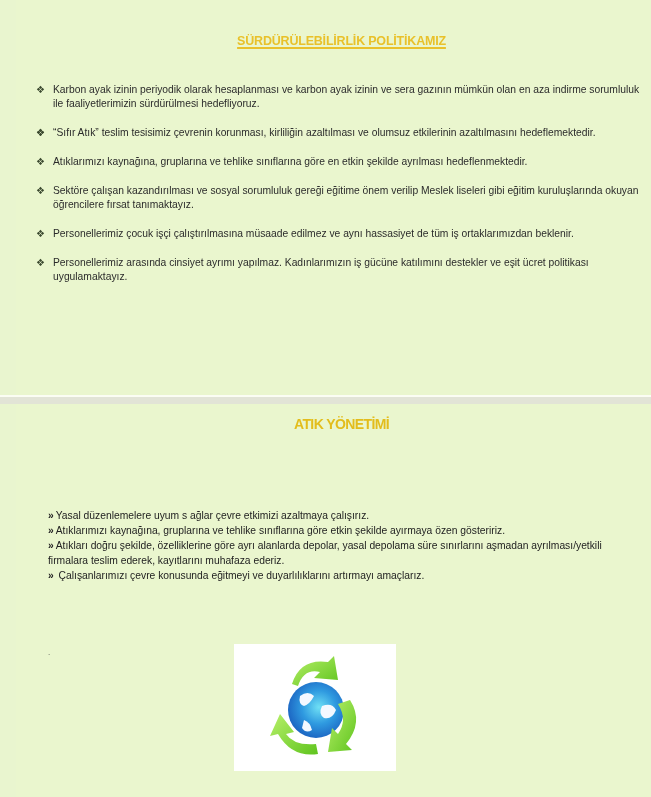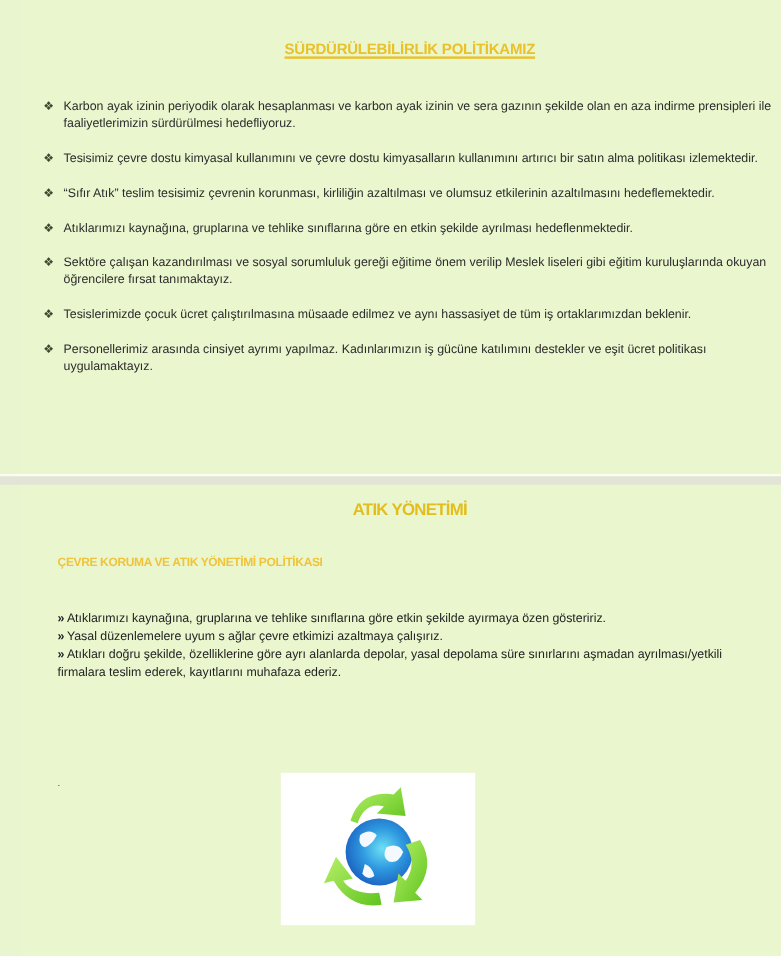--- a/index.html
+++ b/index.html
@@ -44,40 +44,40 @@
     background: #ffffff;
   }
   .recycle-img svg { width: 162px; height: 127px; display: block; }
 </style>
 </head>
 <body>
 
 <div class="slide" id="slide1">
   <div class="title1"><span>SÜRDÜRÜLEBİLİRLİK POLİTİKAMIZ</span></div>
   <ul class="blist">
-    <li class="bitem"><span class="bullet">❖</span><span>Karbon ayak izinin periyodik olarak hesaplanması ve karbon ayak izinin ve sera gazının şekilde olan en aza indirme prensipleri ile faaliyetlerimizin sürdürülmesi hedefliyoruz.</span></li>
-    <li class="bitem"><span class="bullet">❖</span><span>Tesisimiz çevre dostu kimyasal kullanımını ve çevre dostu kimyasalların kullanımını artırıcı bir satın alma politikası izlemektedir.</span></li>
+    <li class="bitem"><span class="bullet">❖</span><span>Karbon ayak izinin periyodik olarak hesaplanması ve karbon ayak izinin ve sera gazının mümkün olan en aza indirme sorumluluk ile faaliyetlerimizin sürdürülmesi hedefliyoruz.</span></li>
+    <li class="bitem"><span class="bullet">❖</span></li>
     <li class="bitem"><span class="bullet">❖</span><span>“Sıfır Atık” teslim tesisimiz çevrenin korunması, kirliliğin azaltılması ve olumsuz etkilerinin azaltılmasını hedeflemektedir.</span></li>
     <li class="bitem"><span class="bullet">❖</span><span>Atıklarımızı kaynağına, gruplarına ve tehlike sınıflarına göre en etkin şekilde ayrılması hedeflenmektedir.</span></li>
     <li class="bitem"><span class="bullet">❖</span><span>Sektöre çalışan kazandırılması ve sosyal sorumluluk gereği eğitime önem verilip Meslek liseleri gibi eğitim kuruluşlarında okuyan öğrencilere fırsat tanımaktayız.</span></li>
-    <li class="bitem"><span class="bullet">❖</span><span>Tesislerimizde çocuk ücret çalıştırılmasına müsaade edilmez ve aynı hassasiyet de tüm iş ortaklarımızdan beklenir.</span></li>
+    <li class="bitem"><span class="bullet">❖</span><span>Personellerimiz çocuk işçi çalıştırılmasına müsaade edilmez ve aynı hassasiyet de tüm iş ortaklarımızdan beklenir.</span></li>
     <li class="bitem"><span class="bullet">❖</span><span>Personellerimiz arasında cinsiyet ayrımı yapılmaz. Kadınlarımızın iş gücüne katılımını destekler ve eşit ücret politikası uygulamaktayız.</span></li>
   </ul>
 </div>
 
 <div class="divider-light"></div>
 <div class="divider-gray"></div>
 
 <div class="slide" id="slide2">
   <div class="title2">ATIK YÖNETİMİ</div>
-  <div class="subtitle2">ÇEVRE KORUMA VE ATIK YÖNETİMİ POLİTİKASI</div>
   <div class="plist">
+    <div class="pitem"><span class="raquo">»</span><span>Yasal  düzenlemelere  uyum s ağlar  çevre  etkimizi   azaltmaya  çalışırız.</span></div>
     <div class="pitem"><span class="raquo">»</span><span>Atıklarımızı kaynağına, gruplarına ve tehlike sınıflarına göre etkin şekilde ayırmaya özen gösteririz.</span></div>
-    <div class="pitem"><span class="raquo">»</span><span>Yasal  düzenlemelere  uyum s ağlar  çevre  etkimizi   azaltmaya  çalışırız.</span></div>
     <div class="pitem"><span class="raquo">»</span><span>Atıkları doğru şekilde, özelliklerine göre ayrı alanlarda depolar, yasal depolama süre sınırlarını aşmadan ayrılması/yetkili firmalara teslim ederek, kayıtlarını muhafaza ederiz.</span></div>
+    <div class="pitem"><span class="raquo">»</span><span> Çalışanlarımızı  çevre konusunda eğitmeyi ve  duyarlılıklarını artırmayı  amaçlarız.</span></div>
   </div>
   <div class="dot">.</div>
 
   <div class="recycle-img" aria-label="Recycling arrows around globe">
     <svg viewBox="0 0 162 127">
       <defs>
         <radialGradient id="globeG" cx="55%" cy="45%" r="60%">
           <stop offset="0" stop-color="#6fe0f5"></stop>
           <stop offset="0.5" stop-color="#2f9ae0"></stop>
           <stop offset="1" stop-color="#1a5fbf"></stop>

